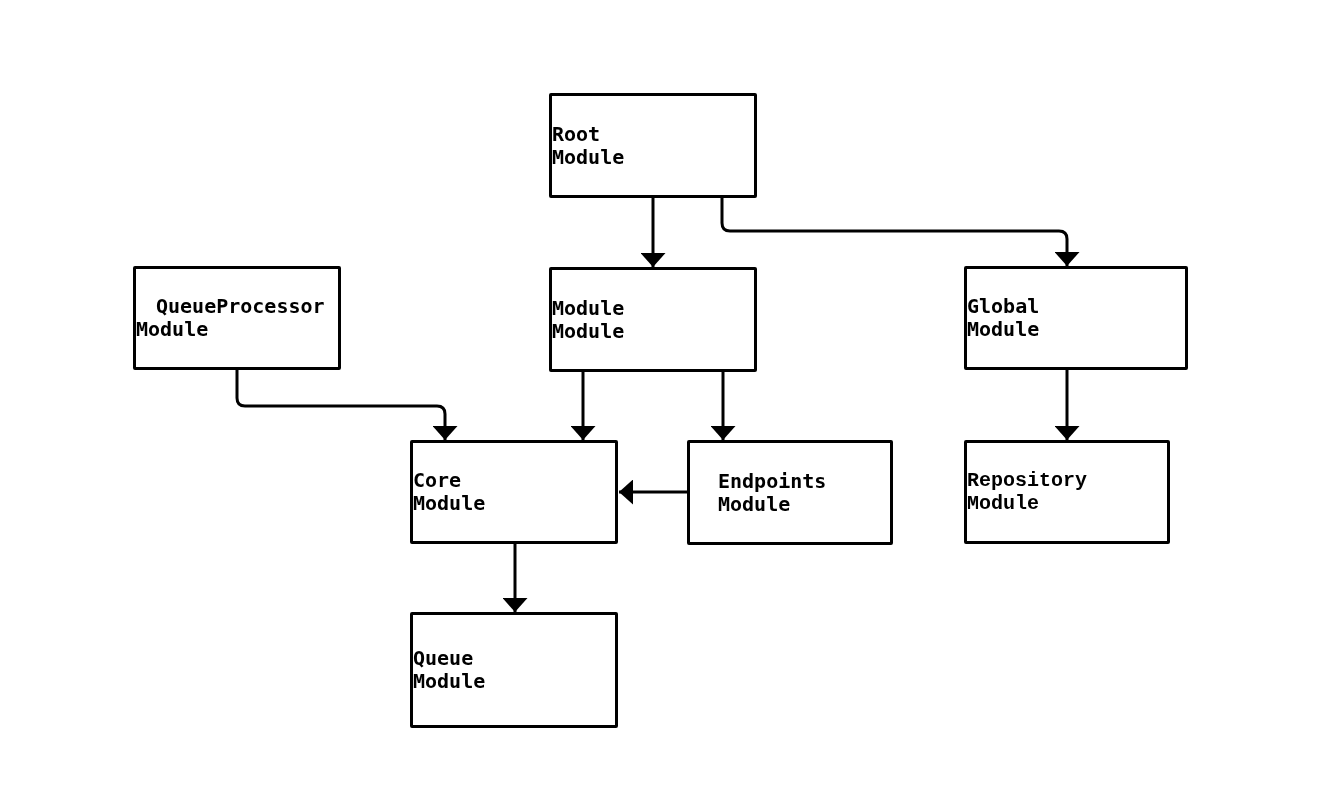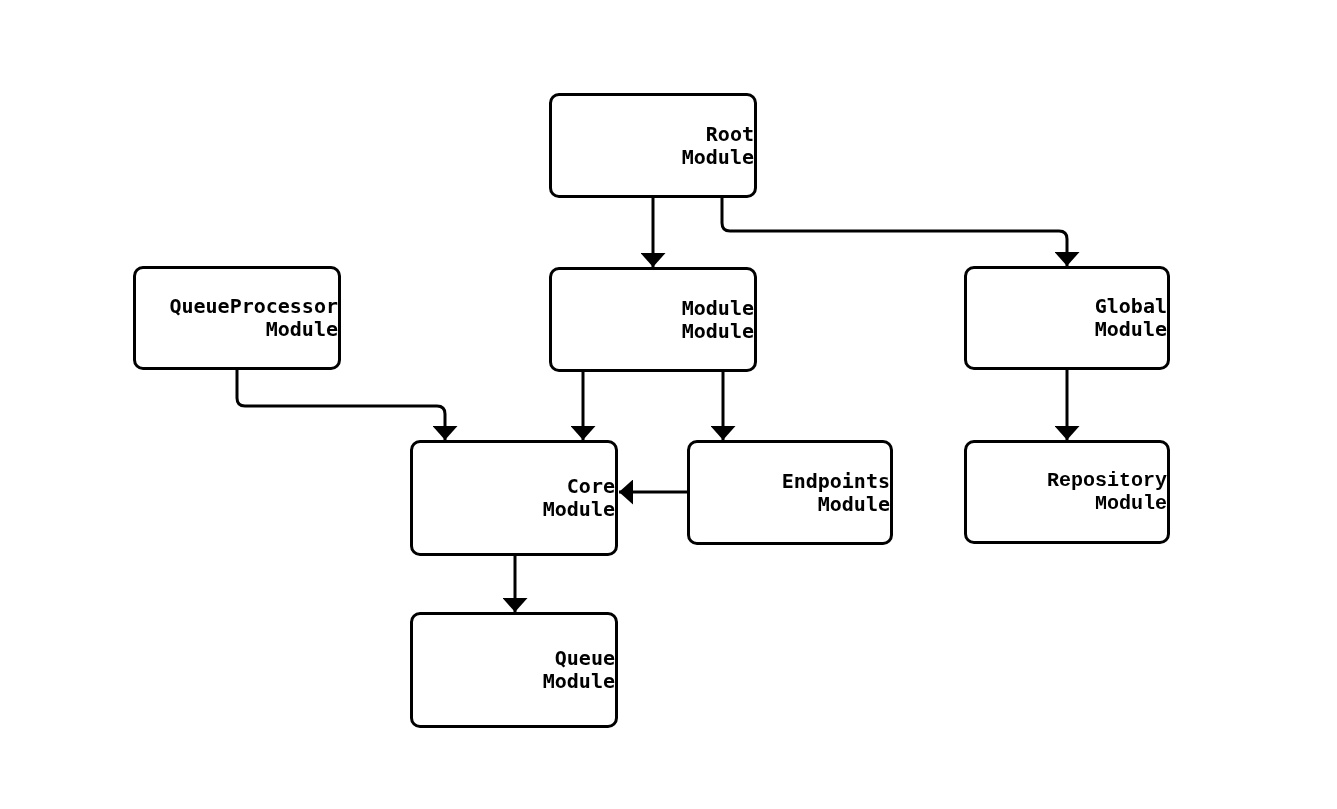--- a/index.html
+++ b/index.html
@@ -26,24 +26,24 @@
   .edge-path {
     fill: none;
     stroke: #000000;
     stroke-width: 3px;
   }
   .node {
     position: absolute;
     box-sizing: border-box;
     background: #ffffff;
     border: 3px solid #000000;
-    border-radius: 10px;
+    border-radius: 2px;
     display: flex;
     flex-direction: column;
-    align-items: flex-end;
+    align-items: flex-start;
     justify-content: center;
     text-align: center;
   }
   .node-line {
     font-size: 20px;
     line-height: 23px;
     font-weight: 700;
     color: #000000;
     white-space: pre;
   }
@@ -68,32 +68,32 @@
         <path class="edge-path" d="M1067,370 L1067,440" stroke="#000000" stroke-width="3" marker-end="url(#arrowhead)"></path>
         <path class="edge-path" d="M515,544 L515,612" stroke="#000000" stroke-width="3" marker-end="url(#arrowhead)"></path>
       </g>
   </svg>
   <div id="nodes-layer">
       <div class="node" style="left: 549px; top: 93px; width: 208px; height: 105px; background: rgb(255, 255, 255); border-color: rgb(0, 0, 0);">
     <span class="node-line" style="color: rgb(0, 0, 0);">Root</span>
     <span class="node-line" style="color: rgb(0, 0, 0);">Module</span>
   </div>
       <div class="node" style="left: 133px; top: 266px; width: 208px; height: 104px; background: rgb(255, 255, 255); border-color: rgb(0, 0, 0);">
-    <span class="node-line" style="color: rgb(0, 0, 0);">QueueProcessor</span>
+    <span class="node-line" style="color: rgb(0, 0, 0); margin-left: 20px;">QueueProcessor</span>
     <span class="node-line" style="color: rgb(0, 0, 0);">Module</span>
   </div>
       <div class="node" style="left: 549px; top: 267px; width: 208px; height: 105px; background: rgb(255, 255, 255); border-color: rgb(0, 0, 0);">
     <span class="node-line" style="color: rgb(0, 0, 0);">Module</span>
     <span class="node-line" style="color: rgb(0, 0, 0);">Module</span>
   </div>
-      <div class="node" style="left: 964px; top: 266px; width: 206px; height: 104px; background: rgb(255, 255, 255); border-color: rgb(0, 0, 0);">
+      <div class="node" style="left: 964px; top: 266px; width: 224px; height: 104px; background: rgb(255, 255, 255); border-color: rgb(0, 0, 0);">
     <span class="node-line" style="color: rgb(0, 0, 0);">Global</span>
     <span class="node-line" style="color: rgb(0, 0, 0);">Module</span>
   </div>
-      <div class="node" style="left: 410px; top: 440px; width: 208px; height: 116px; background: rgb(255, 255, 255); border-color: rgb(0, 0, 0);">
+      <div class="node" style="left: 410px; top: 440px; width: 208px; height: 104px; background: rgb(255, 255, 255); border-color: rgb(0, 0, 0);">
     <span class="node-line" style="color: rgb(0, 0, 0);">Core</span>
     <span class="node-line" style="color: rgb(0, 0, 0);">Module</span>
   </div>
       <div class="node" style="left: 687px; top: 440px; width: 206px; height: 105px; background: rgb(255, 255, 255); border-color: rgb(0, 0, 0); padding-left: 28px;">
     <span class="node-line" style="color: rgb(0, 0, 0);">Endpoints</span>
     <span class="node-line" style="color: rgb(0, 0, 0);">Module</span>
   </div>
       <div class="node" style="left: 964px; top: 440px; width: 206px; height: 104px; background: rgb(255, 255, 255); border-color: rgb(0, 0, 0); font-family: Liberation Mono, monospace;">
     <span class="node-line" style="color: rgb(0, 0, 0);">Repository</span>
     <span class="node-line" style="color: rgb(0, 0, 0);">Module</span>

